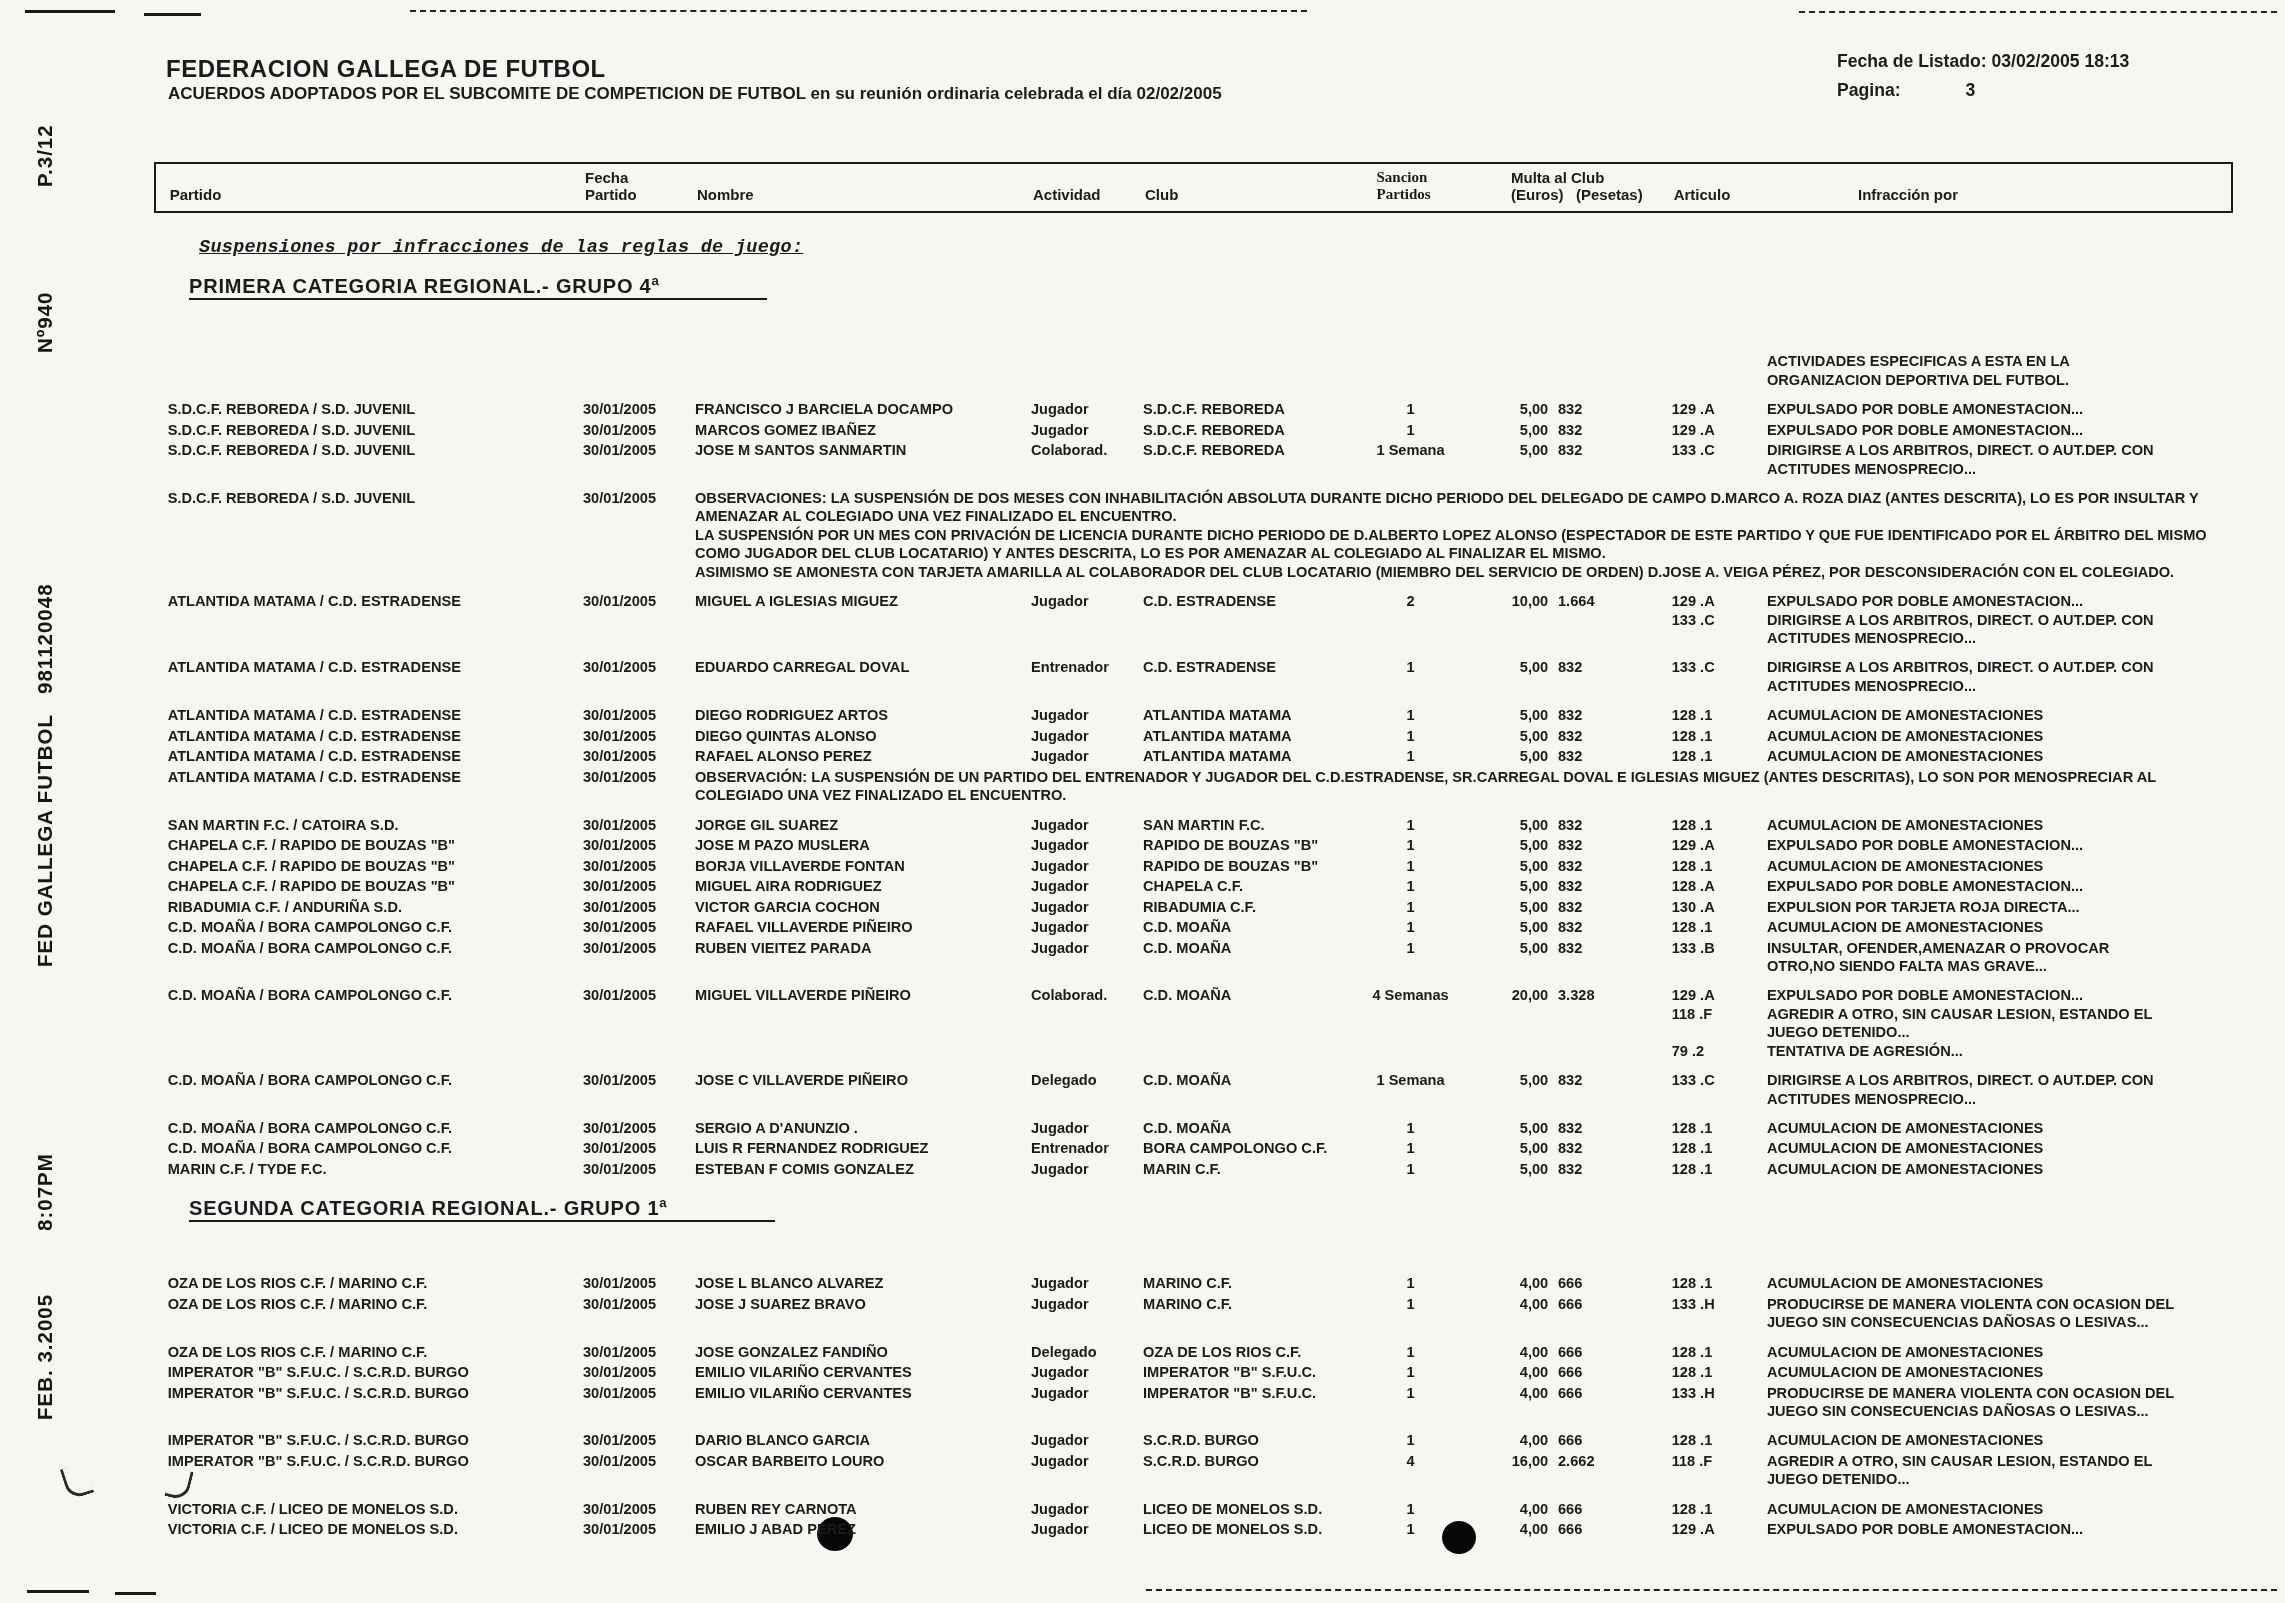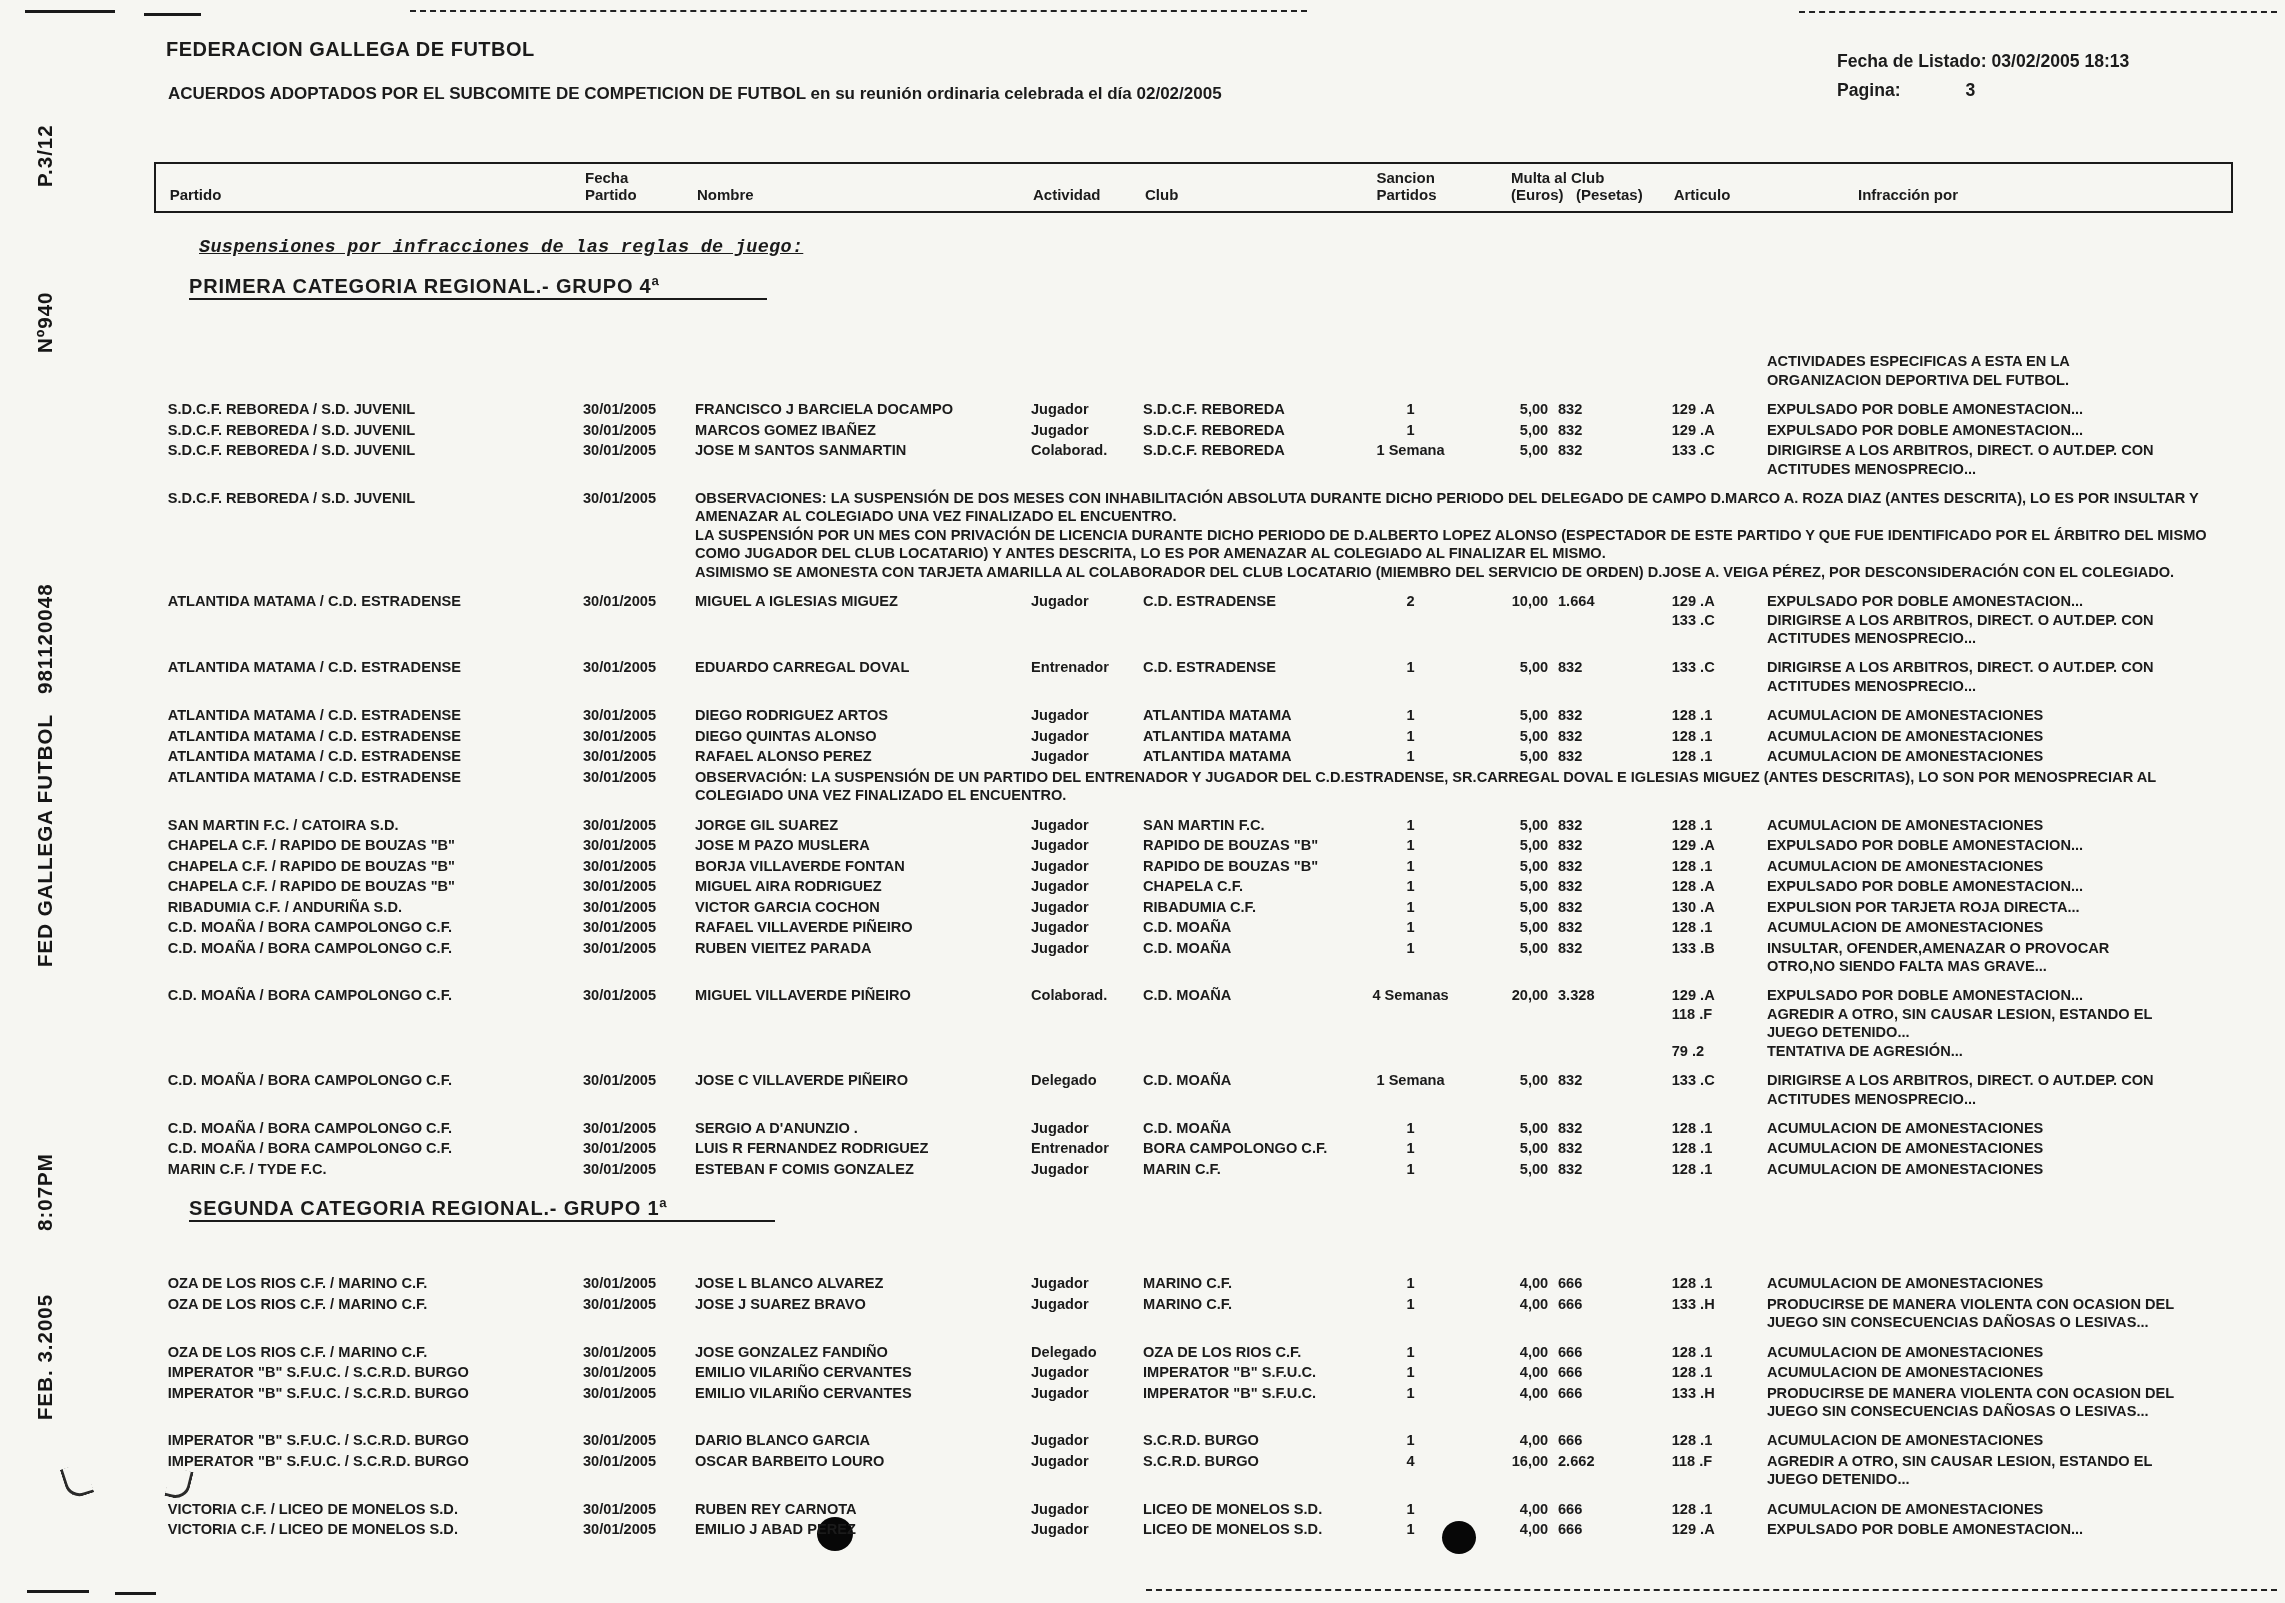--- a/index.html
+++ b/index.html
@@ -12,34 +12,34 @@
   }
   
   .dash{position:absolute;height:2.9px;background:#1a1a1a;}
   .dashed{position:absolute;height:0;border-top:2.9px dashed #222;}
   .hole{position:absolute;width:36px;height:34px;background:#070707;border-radius:50%;}
   .pen{position:absolute;border-left:3.9px solid #2a2a2a;border-bottom:3.9px solid #2a2a2a;border-radius:0 0 0 15.6px;}
   
   .fax-vert{position:absolute;left:33px;transform:rotate(-90deg);transform-origin:0 0;
     white-space:nowrap;font-size:20.5px;letter-spacing:1px;color:#161616;}
   
-  .main-title{position:absolute;left:166px;top:38px;font-size:20px;letter-spacing:0.5px;}
+  .main-title{position:absolute;left:166px;top:55px;font-size:24px;letter-spacing:0.5px;}
   .subtitle{position:absolute;left:168px;top:84px;font-size:17px;}
   .meta{position:absolute;left:1837px;top:47px;font-size:17.6px;line-height:29px;}
   .meta .row2 .pagina-value{margin-left:60px;}
   
   .table-area{position:absolute;left:154px;top:162px;width:2079px;font-size:14.6px;line-height:18.5px;}
   .thead{
     display:grid;
     grid-template-columns:429px 112px 336px 112px 212px 115px 190px 102px 1fr;
     align-items:end;border:2.9px solid #1a1a1a;padding:4.9px 0 6.8px;background:transparent;
   }
   .th{white-space:pre-line;font-size:15px;line-height:17.6px;}
   .th-partido{padding-left:13.7px;}
-  .th-sancion{padding-left:19.5px;}
+  .th-sancion{padding-left:19.5px;font-family:Liberation Serif, serif;}
   .th-multa{padding-left:39px;}
   .th-articulo{padding-left:11.7px;}
   .th-infraccion{padding-left:94px;}
   .section-title-wrap{margin:25px 0 0 45px;}
   .section-title{font-size:18.5px;font-style:italic;text-decoration:underline;letter-spacing:0.3px;font-family:Liberation Mono, monospace;}
   .group-title-wrap{margin:19.5px 0 51px 35px;}
   .group-title{display:inline-block;font-size:20px;letter-spacing:0.8px;border-bottom:2.9px solid #1a1a1a;padding:0 107px 2.9px 0;}
   .tblock{margin-bottom:8.8px;}
   .trow{
     display:grid;

